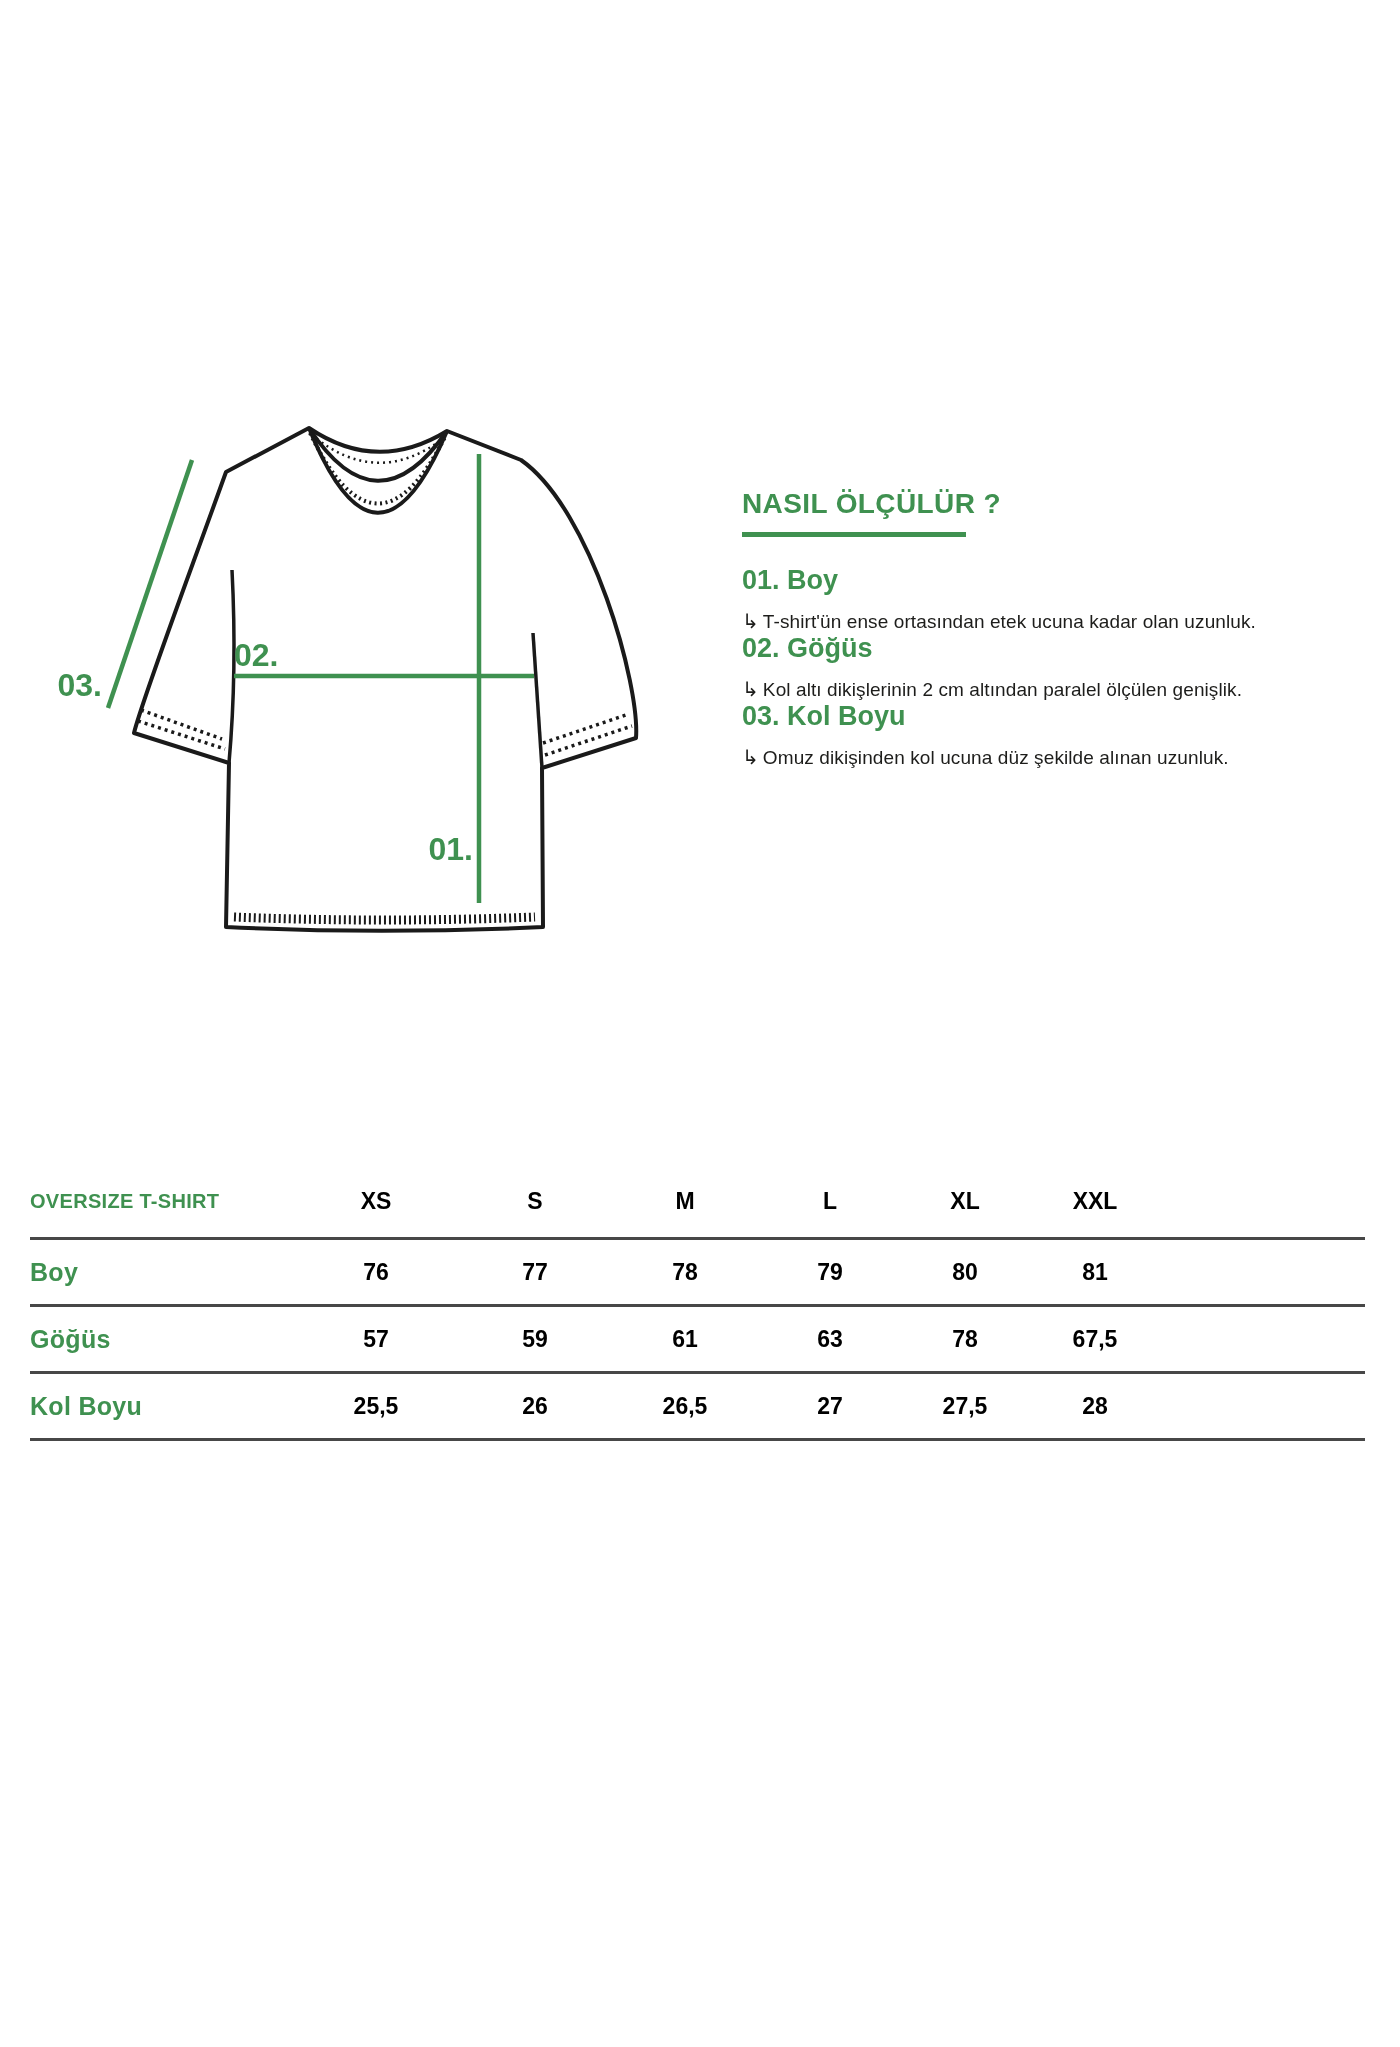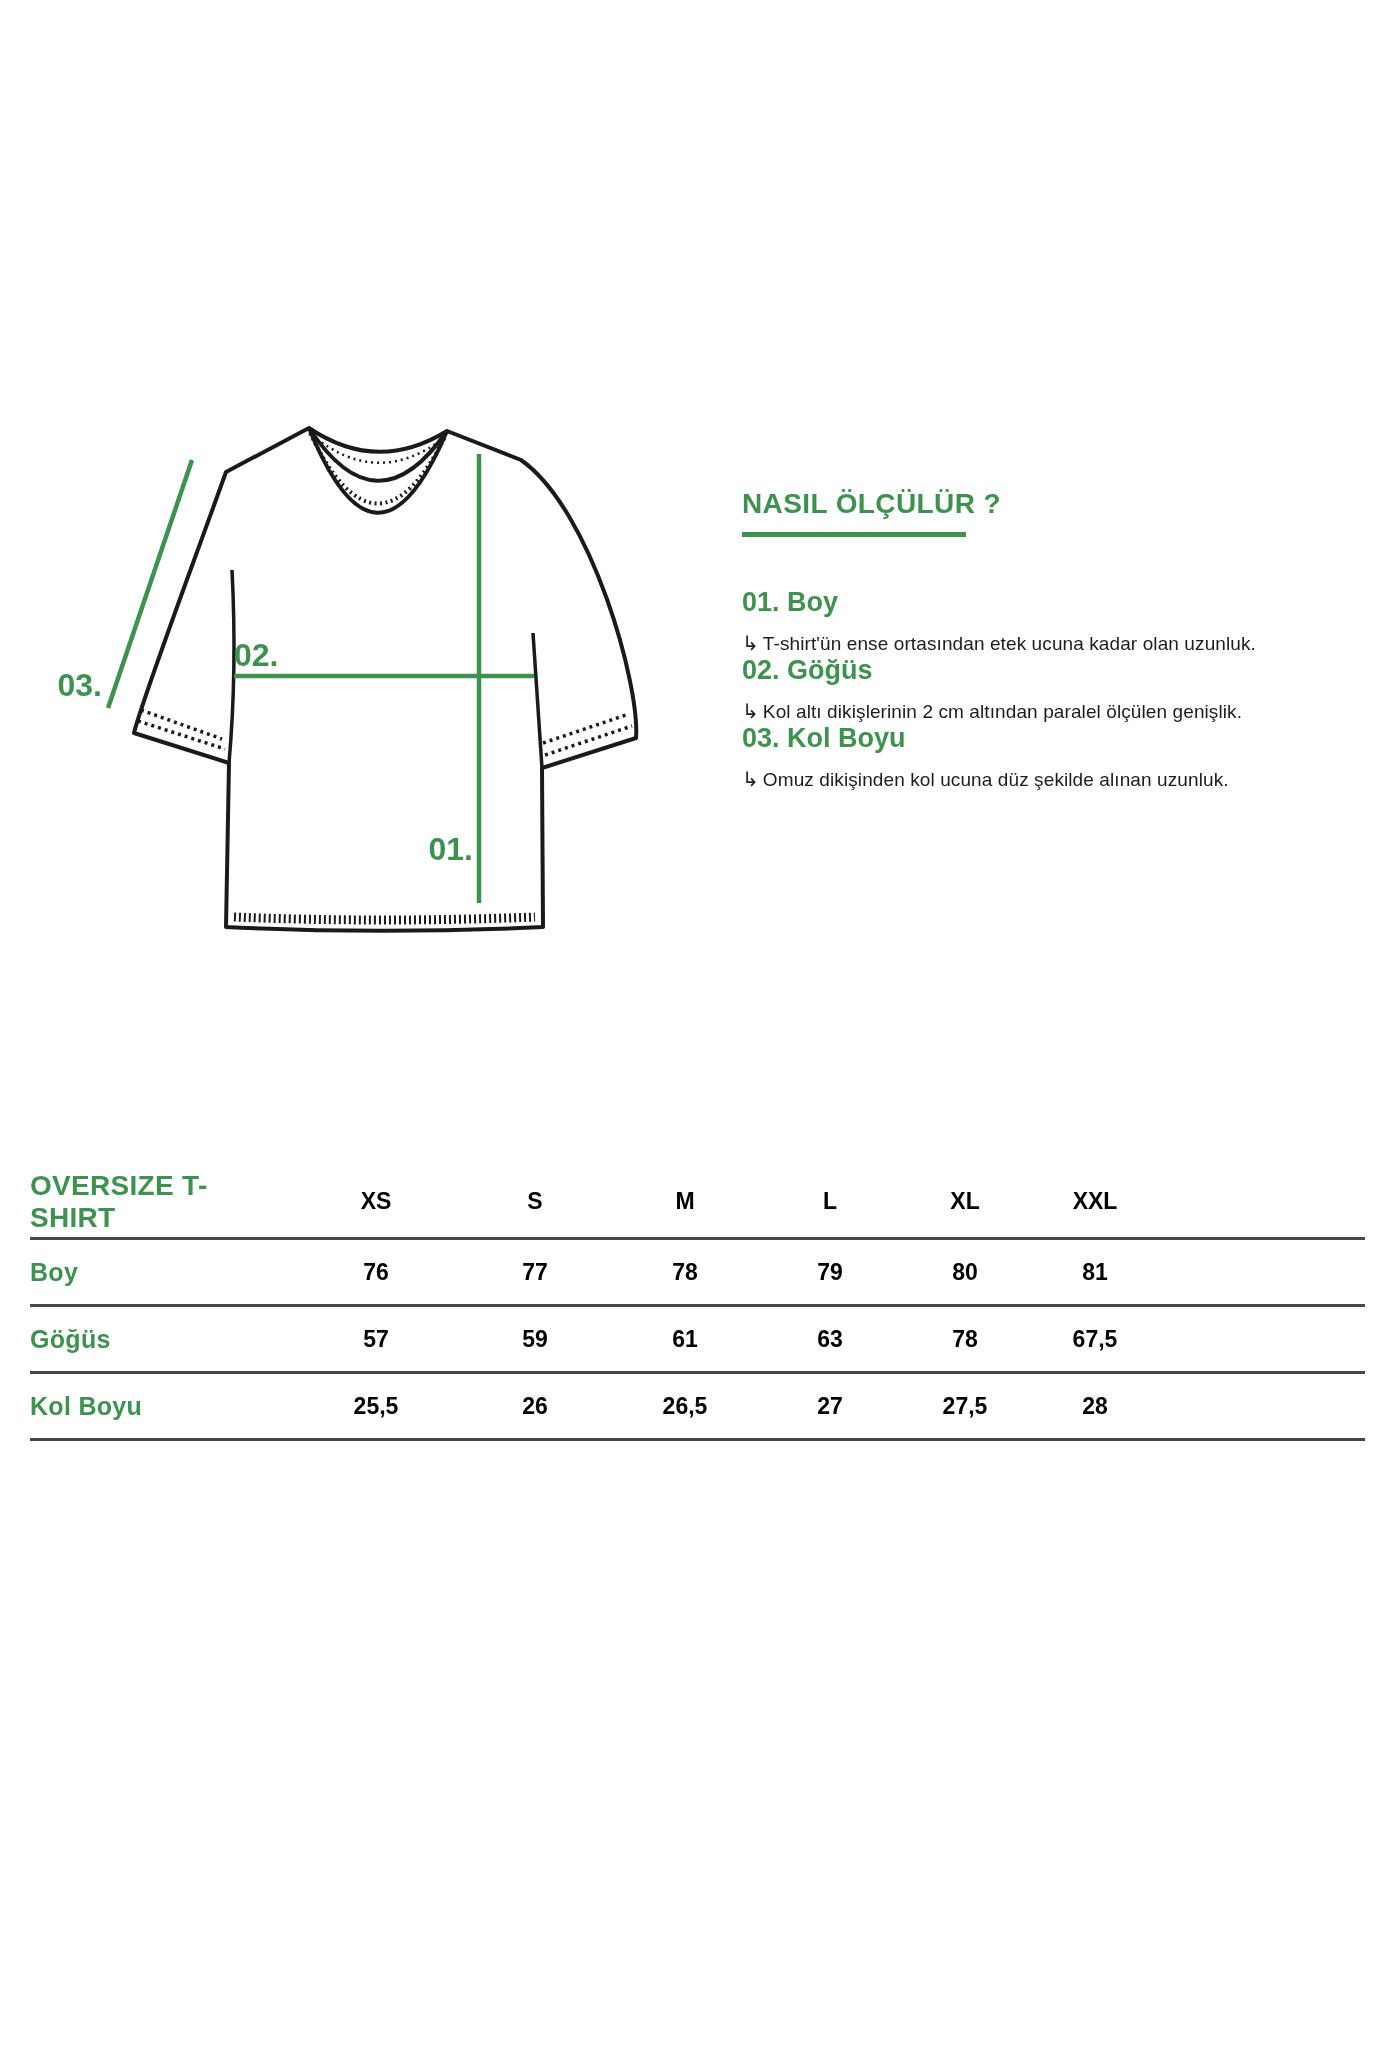--- a/index.html
+++ b/index.html
@@ -46,21 +46,21 @@
     font-weight:bold;
     letter-spacing:.4px;
     color:var(--accent_green);
   }
   .guide-underline{
     width:224px; height:5px;
     background:var(--accent_green);
     margin-top:12px;
   }
   .guide-section{}
-  .guide-section.first{margin-top:50px;}
+  .guide-section.first{margin-top:28px;}
   .guide-heading{
     font-size:27px;
     font-weight:bold;
     color:var(--accent_green);
   }
   .guide-desc{
     margin-top:13px;
     font-size:19px;
     font-weight:500;
     color:#1d1d1b;
@@ -93,21 +93,21 @@
     font-weight:bold;
     font-size:23px;
     color:#000000;
   }
   .cell.label{
     justify-content:flex-start;
     font-size:25px;
     color:var(--accent_green);
     letter-spacing:.3px;
   }
-  .tr.head .cell.label{font-size:28px;}
+  .tr.head .cell.label{font-size:20px;}
 </style>
 </head>
 <body>
 
 <div class="page">
 
   <div class="figure">
     <svg viewBox="0 0 660 560" width="660" height="560">
 
       <path d="M 273,30 L 190,74 C 152,180 106,302 98,335 L 193,365 L 190,529 C 290,534 400,534 507,529 L 506,370 L 600,340 C 604,288 556,112 485,62 L 411,33 Q 341,76 273,30 Z" fill="#ffffff" stroke="#1a1a1a" stroke-width="4" stroke-linejoin="round"></path>

